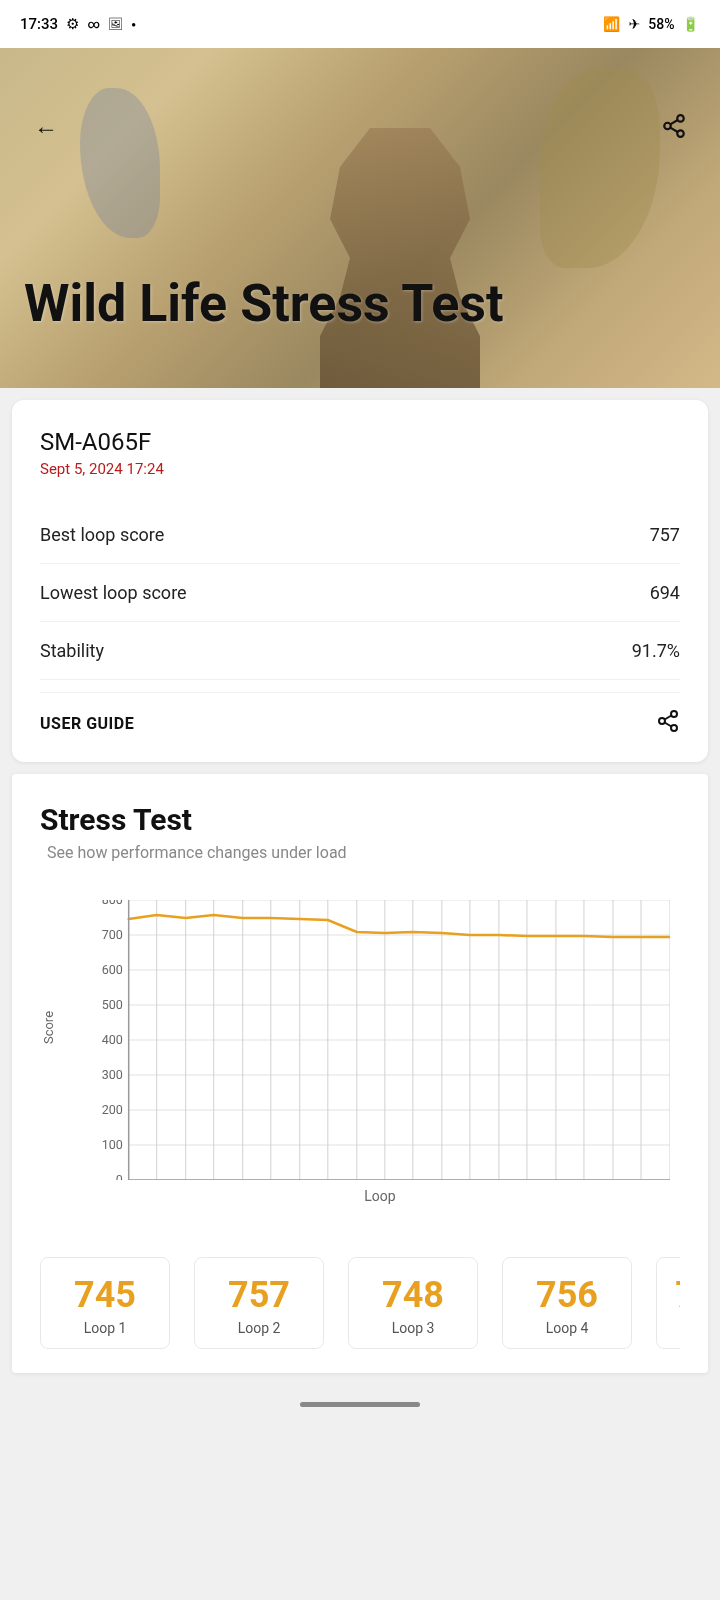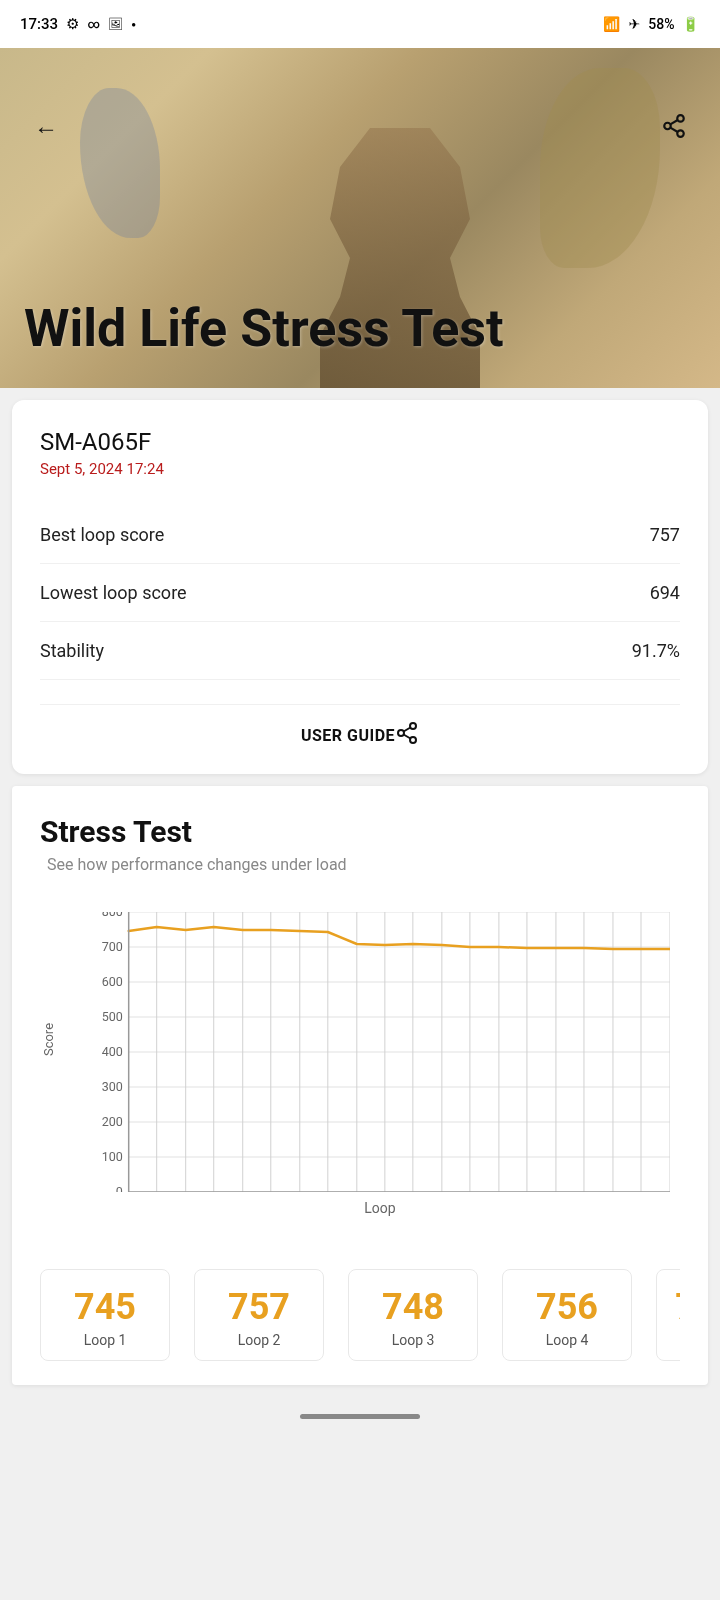--- a/index.html
+++ b/index.html
@@ -83,21 +83,21 @@
     }
     .nav-btn {
       width: 44px; height: 44px;
       display: flex; align-items: center; justify-content: center;
       font-size: 24px;
       cursor: pointer;
       color: #111;
     }
     .hero-title {
       position: absolute;
-      bottom: 31px; left: 24px;
+      bottom: 56px; left: 24px;
       color: #111;
       font-size: 52px;
       font-weight: 700;
       line-height: 1.1;
       z-index: 5;
       text-shadow: 1px 1px 3px rgba(255,255,255,0.3);
     }
 
     
     .info-card {
@@ -130,23 +130,23 @@
       font-size: 18px;
       color: #222;
     }
     .stat-value {
       font-size: 18px;
       color: #222;
       font-weight: 400;
     }
     .card-footer {
       display: flex;
-      justify-content: center;
+      justify-content: space-between;
       align-items: center;
-      margin-top: 24px;
+      margin-top: 12px;
       padding-top: 16px;
       border-top: 1px solid #f0f0f0;
     }
     .user-guide-label {
       font-size: 16px;
       font-weight: 700;
       color: #111;
       letter-spacing: 0.5px;
     }
     .share-icon-small {

